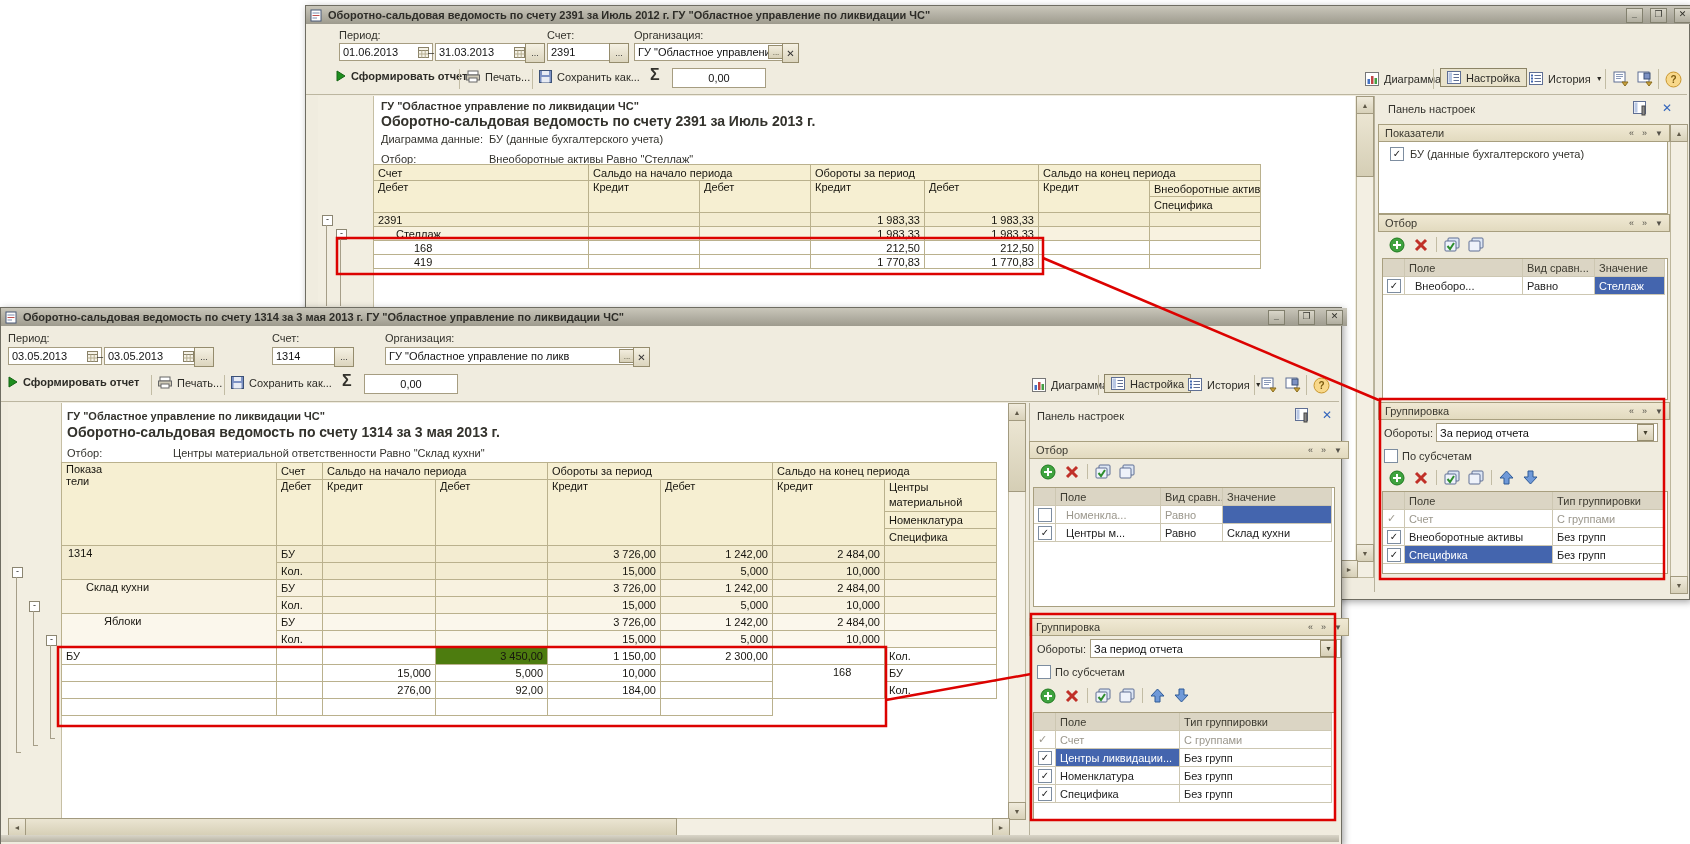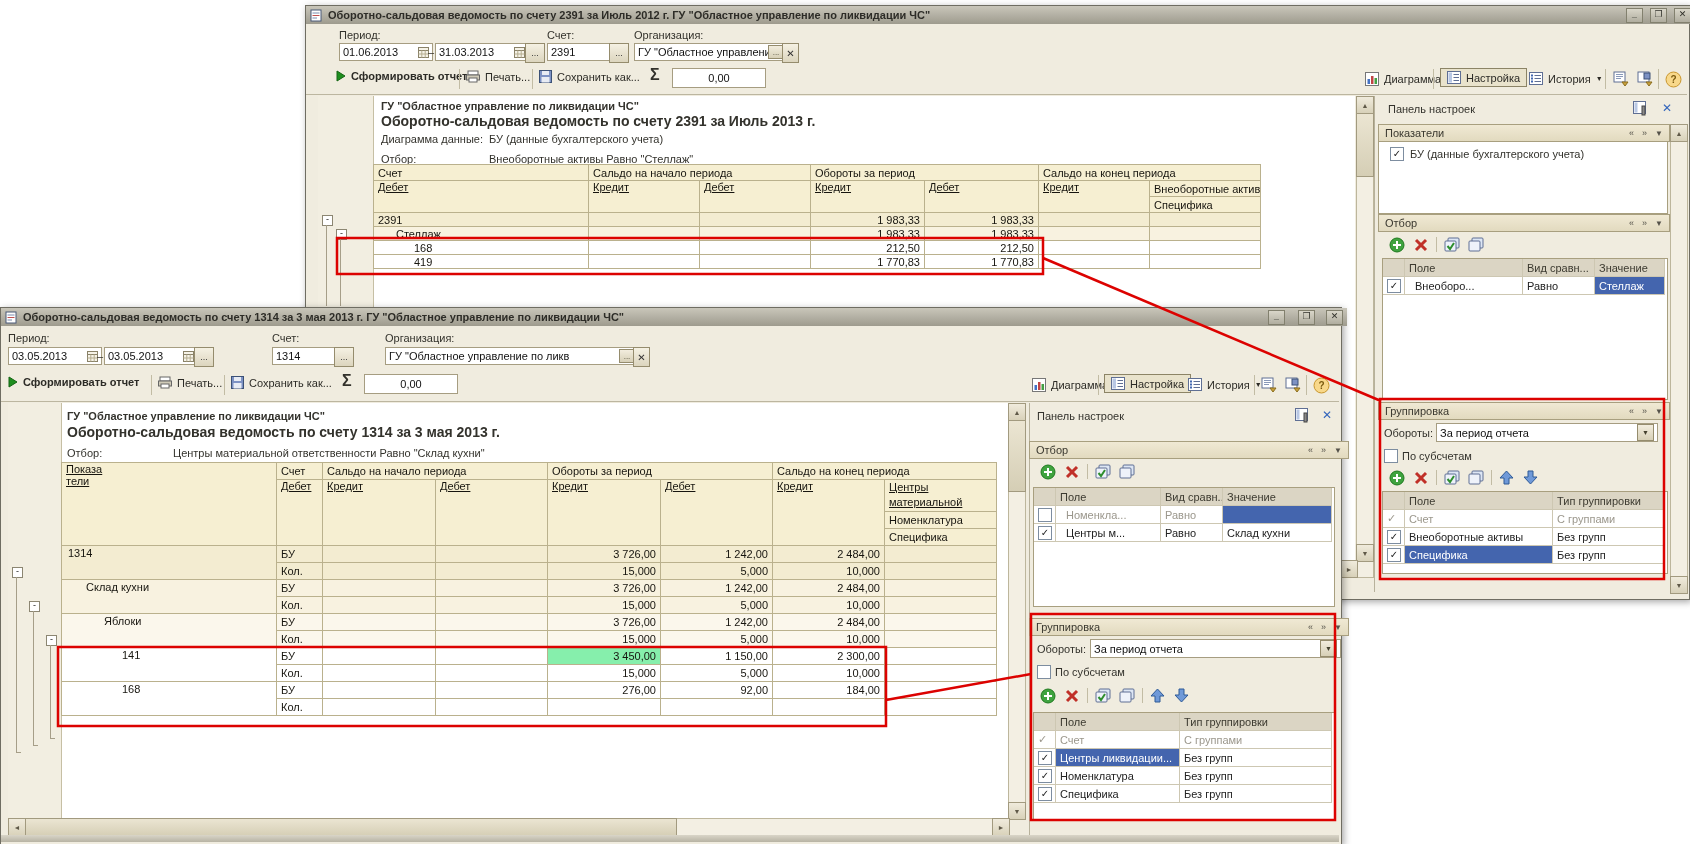--- a/index.html
+++ b/index.html
@@ -20,21 +20,21 @@
   .act{position:absolute;display:flex;align-items:center;gap:5px;font-size:11px;color:#2c2b26;white-space:nowrap;}
   .pressed{background:#e9e3cc;border:1px solid #8c8466;padding:2px 6px;}
   .flat{padding:3px 2px;}
   .sheet{position:absolute;background:#fff;}
   .margin{position:absolute;background:#f2eee1;border-right:1px solid #c6bfa4;}
   .rgrid{position:absolute;display:grid;border-top:1px solid #bab18d;border-left:1px solid #bab18d;
          font-size:11px;color:#17150f;background:#fff;}
   .rgrid>div{border-right:1px solid #bab18d;border-bottom:1px solid #bab18d;padding:0 4px;overflow:hidden;
              white-space:nowrap;display:flex;align-items:center;}
   .rh{background:#f6efd2;}
-  .top-align{align-items:flex-start!important;padding-top:1px;text-decoration:underline;}
+  .top-align{align-items:flex-start!important;padding-top:1px;}
   .num{justify-content:flex-end;}
   .bold{font-weight:bold;}
   .secbar{position:absolute;background:linear-gradient(#f0e9d4,#e2dabf);border:1px solid #a89f7f;font-size:11px;
           color:#3a382f;display:flex;align-items:center;padding:0 6px;}
   .secctl{margin-left:auto;display:flex;gap:8px;font-size:9px;color:#55524a;align-items:center;}
   .white-list{position:absolute;background:#fff;border:1px solid #a89f7f;}
   .ptable{position:absolute;display:grid;font-size:11px;color:#222;background:#fff;border:1px solid #a89f7f;}
   .ptable>div{border-right:1px solid #cdc7b2;border-bottom:1px solid #cdc7b2;padding:0 4px;white-space:nowrap;
               overflow:hidden;display:flex;align-items:center;}
   .ph{background:#dbd5c4;color:#3c3a30;}
@@ -644,25 +644,24 @@
         <div class="num" style=";background:#fbf7ec">1 242,00</div>
         <div class="num" style=";background:#fbf7ec">2 484,00</div>
         <div class="num" style=";background:#fbf7ec"></div>
         <div style=";background:#fbf7ec">Кол.</div>
         <div class="num" style=";background:#fbf7ec"></div>
         <div class="num" style=";background:#fbf7ec"></div>
         <div class="num" style=";background:#fbf7ec">15,000</div>
         <div class="num" style=";background:#fbf7ec">5,000</div>
         <div class="num" style=";background:#fbf7ec">10,000</div>
         <div class="num" style=";background:#fbf7ec"></div>
-        <div style="grid-row: span 2;;background:#ffffff;align-items:flex-start;padding-top:1px;padding-left:60px">141</div>
         <div style=";background:#ffffff">БУ</div>
         <div class="num" style=";background:#ffffff"></div>
         <div class="num" style=";background:#ffffff"></div>
-        <div class="num" style=";background:#86efac">3 450,00</div>
+        <div class="num" style=";background:#4d7c0f">3 450,00</div>
         <div class="num" style=";background:#ffffff">1 150,00</div>
         <div class="num" style=";background:#ffffff">2 300,00</div>
         <div class="num" style=";background:#ffffff"></div>
         <div style=";background:#ffffff">Кол.</div>
         <div class="num" style=";background:#ffffff"></div>
         <div class="num" style=";background:#ffffff"></div>
         <div class="num" style=";background:#ffffff">15,000</div>
         <div class="num" style=";background:#ffffff">5,000</div>
         <div class="num" style=";background:#ffffff">10,000</div>
         <div class="num" style=";background:#ffffff"></div>

